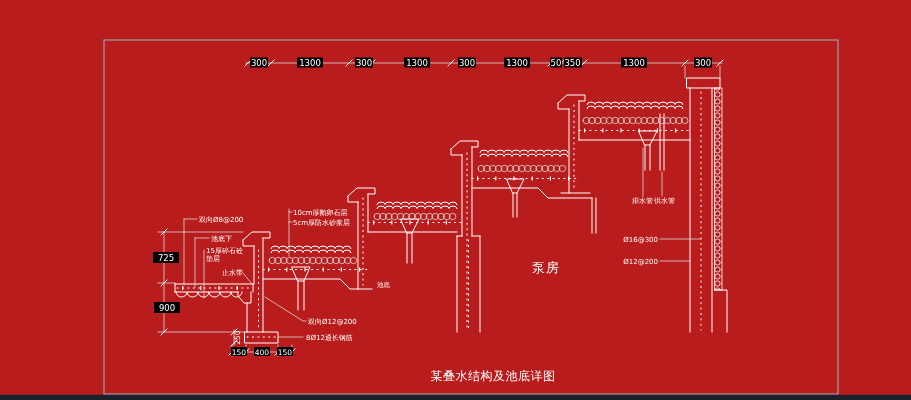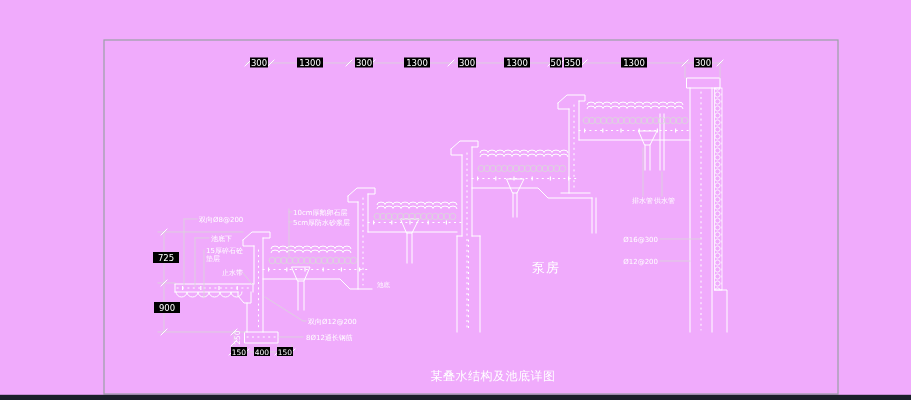--- a/index.html
+++ b/index.html
@@ -1,16 +1,16 @@
 <!DOCTYPE html>
 <html><head>
 <meta charset="utf-8">
 <style>
   html,body{margin:0;padding:0;background:#000;}
-  .stage{position:relative;width:911px;height:400px;background:#f0abfc;overflow:hidden;
+  .stage{position:relative;width:911px;height:400px;background:#b91c1c;overflow:hidden;
          font-family:"DejaVu Sans","Liberation Sans",sans-serif;}
   svg{display:block}
   .s{stroke:#fff;stroke-width:1;fill:none;stroke-linecap:square;stroke-linejoin:miter}
   .thin{stroke:#d8d8d8;stroke-width:.8}
   .dot{stroke-dasharray:1.2 4.2;stroke-linecap:round}
   .tick{stroke-width:4;stroke-dasharray:1.2 17;stroke-linecap:butt}
   .bg{fill:#000}
   text{fill:#fff;font-family:"DejaVu Sans","Liberation Sans",sans-serif}
   .dim{font-size:8.5px}
   .dimS{font-size:7.5px}

